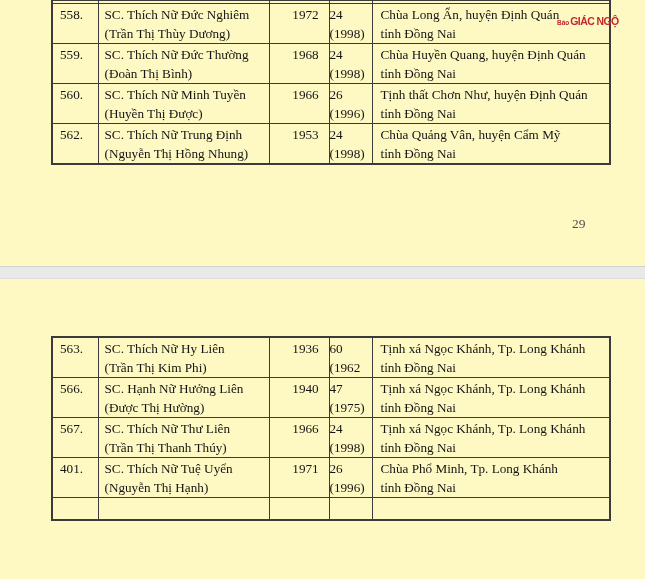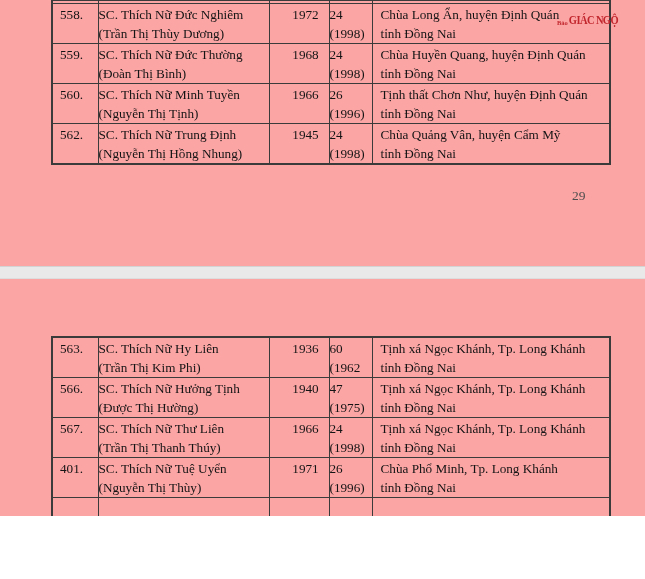--- a/index.html
+++ b/index.html
@@ -3,59 +3,59 @@
 <meta charset="utf-8">
 <style>
   * { margin:0; padding:0; box-sizing:border-box; }
   html,body { width:645px; height:579px; }
   body {
     position:relative; overflow:hidden; background:#ffffff;
     font-family:"Liberation Serif","DejaVu Serif",serif;
     color:#141414;
     -webkit-font-smoothing:antialiased;
   }
-  .page { position:absolute; left:0; width:645px; background:#fca5a5; }
+  .page { position:absolute; left:0; width:645px; background:#fef9c3; }
   .page-1 { top:0; height:266px; }
   .page-gap {
     position:absolute; left:0; top:266px; width:645px; height:13px;
     background:#e9e9e9;
     border-top:1px solid #d3d3d3; border-bottom:1px solid #dddddd;
   }
-  .page-2 { top:279px; height:237px; overflow:hidden; }
+  .page-2 { top:279px; height:300px; overflow:hidden; }
 
   table.doc-table {
     position:absolute; left:51px; top:0;
     border-collapse:collapse; table-layout:fixed; width:558px;
     border:2px solid #3b3b3b;
   }
   .page-1 table.doc-table { border-top:none; }
   .page-2 table.doc-table { top:57px; }
   table.doc-table td {
     border:1px solid #3b3b3b;
     vertical-align:top; overflow:hidden; white-space:nowrap;
     font-size:13.2px; line-height:19.3px; padding-top:0.5px;
   }
   tr.data-row { height:39px; }
   .page-2 tr.data-row { height:39.5px; }
   tr.clip-row td { height:3px; padding:0; }
   tr.stub-row td { height:22px; padding:0; }
   td.c-no   { padding-left:7px; }
-  td.c-name { padding-left:0; }
+  td.c-name { padding-left:6px; }
   td.c-birth{ text-align:center;padding-left:13px; }
   td.c-age  { text-align:left; }
   td.c-addr { padding-left:8px; }
 
   .page-number {
-    position:absolute; left:572px; top:188px;
+    position:absolute; left:572px; top:216px;
     font-size:13.5px; color:#4d4d4d;
   }
   .watermark {
     position:absolute; left:557px; top:15px; z-index:5;
     display:flex; align-items:flex-start; color:#c1272d;
-    font-family:Liberation Serif, serif;
+    font-family:Liberation Sans, sans-serif;
     white-space:nowrap;
   }
   .watermark .wm-prefix {
     font-size:6.5px; font-weight:bold; margin-top:3.5px; margin-right:1px;
   }
   .watermark .wm-name {
     font-size:10.5px; font-weight:bold; letter-spacing:-0.6px;
     transform:scaleY(1.1);
   }
 </style>
@@ -118,21 +118,21 @@
         <div>Chùa Huyền Quang, huyện Định Quán</div>
         <div>tỉnh Đồng Nai</div>
       </td>
     </tr>
     <tr class="data-row">
       <td class="c-no">
             <div>560.</div>
           </td>
       <td class="c-name">
         <div>SC. Thích Nữ Minh Tuyền</div>
-        <div>(Nguyễn Thị Tịnh)</div>
+        <div>(Huyền Thị Được)</div>
       </td>
       <td class="c-birth">
             <div>1966</div>
           </td>
       <td class="c-age">
         <div>26</div>
         <div>(1996)</div>
       </td>
       <td class="c-addr">
         <div>Tịnh thất Chơn Như, huyện Định Quán</div>
@@ -141,21 +141,21 @@
     </tr>
     <tr class="data-row">
       <td class="c-no">
             <div>562.</div>
           </td>
       <td class="c-name">
         <div>SC. Thích Nữ Trung Định</div>
         <div>(Nguyễn Thị Hồng Nhung)</div>
       </td>
       <td class="c-birth">
-            <div>1945</div>
+            <div>1953</div>
           </td>
       <td class="c-age">
         <div>24</div>
         <div>(1998)</div>
       </td>
       <td class="c-addr">
         <div>Chùa Quảng Vân, huyện Cẩm Mỹ</div>
         <div>tỉnh Đồng Nai</div>
       </td>
     </tr>
@@ -199,21 +199,21 @@
       <td class="c-addr">
         <div>Tịnh xá Ngọc Khánh, Tp. Long Khánh</div>
         <div>tỉnh Đồng Nai</div>
       </td>
     </tr>
     <tr class="data-row">
       <td class="c-no">
             <div>566.</div>
           </td>
       <td class="c-name">
-        <div>SC. Thích Nữ Hưởng Tịnh</div>
+        <div>SC. Hạnh Nữ Hưởng Liên</div>
         <div>(Được Thị Hường)</div>
       </td>
       <td class="c-birth">
             <div>1940</div>
           </td>
       <td class="c-age">
         <div>47</div>
         <div>(1975)</div>
       </td>
       <td class="c-addr">
@@ -240,21 +240,21 @@
         <div>Tịnh xá Ngọc Khánh, Tp. Long Khánh</div>
         <div>tỉnh Đồng Nai</div>
       </td>
     </tr>
     <tr class="data-row">
       <td class="c-no">
             <div>401.</div>
           </td>
       <td class="c-name">
         <div>SC. Thích Nữ Tuệ Uyển</div>
-        <div>(Nguyễn Thị Thùy)</div>
+        <div>(Nguyễn Thị Hạnh)</div>
       </td>
       <td class="c-birth">
             <div>1971</div>
           </td>
       <td class="c-age">
         <div>26</div>
         <div>(1996)</div>
       </td>
       <td class="c-addr">
         <div>Chùa Phổ Minh, Tp. Long Khánh</div>

